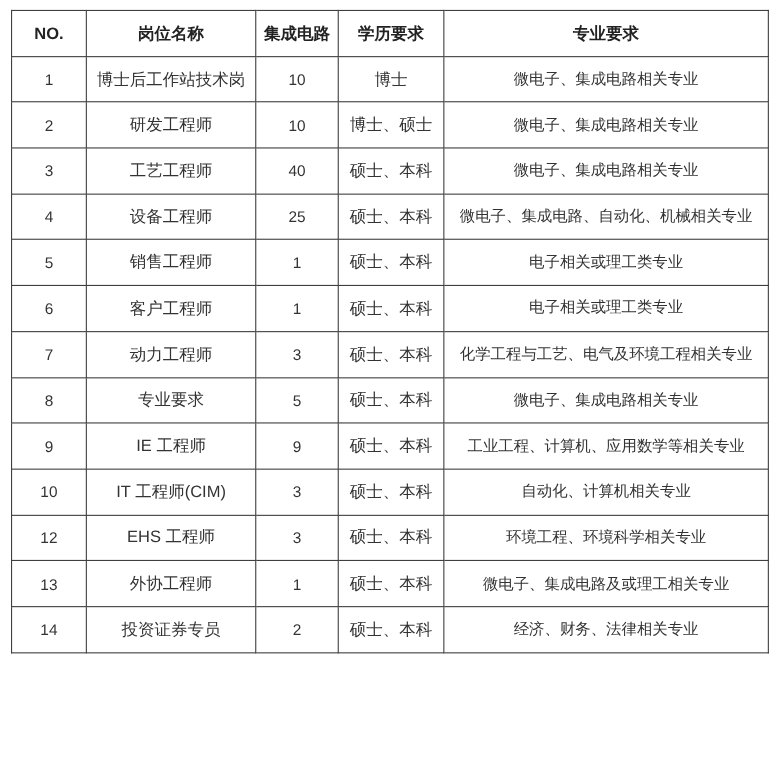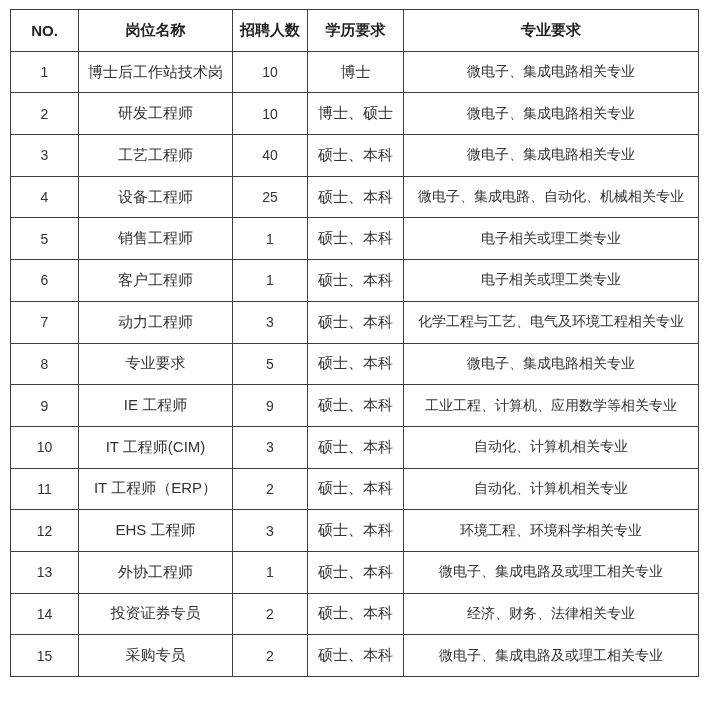--- a/index.html
+++ b/index.html
@@ -61,21 +61,21 @@
       <col style="width:68px">
       <col style="width:154px">
       <col style="width:75px">
       <col style="width:96px">
       <col style="width:295px">
     </colgroup>
     <thead>
       <tr>
         <th>NO.</th>
         <th>岗位名称</th>
-        <th>招聘人数</th>
+        <th>集成电路</th>
         <th>学历要求</th>
         <th>专业要求</th>
       </tr>
     </thead>
     <tbody>
         <tr>
           <td class="cell-no">1</td>
           <td class="cell-position">博士后工作站技术岗</td>
           <td class="cell-headcount">10</td>
           <td class="cell-education">博士</td>
@@ -138,49 +138,35 @@
           <td class="cell-major">工业工程、计算机、应用数学等相关专业</td>
         </tr>
         <tr>
           <td class="cell-no">10</td>
           <td class="cell-position">IT 工程师(CIM)</td>
           <td class="cell-headcount">3</td>
           <td class="cell-education">硕士、本科</td>
           <td class="cell-major">自动化、计算机相关专业</td>
         </tr>
         <tr>
-          <td class="cell-no">11</td>
-          <td class="cell-position">IT 工程师（ERP）</td>
-          <td class="cell-headcount">2</td>
-          <td class="cell-education">硕士、本科</td>
-          <td class="cell-major">自动化、计算机相关专业</td>
-        </tr>
-        <tr>
           <td class="cell-no">12</td>
           <td class="cell-position">EHS 工程师</td>
           <td class="cell-headcount">3</td>
           <td class="cell-education">硕士、本科</td>
           <td class="cell-major">环境工程、环境科学相关专业</td>
         </tr>
         <tr>
           <td class="cell-no">13</td>
           <td class="cell-position">外协工程师</td>
           <td class="cell-headcount">1</td>
           <td class="cell-education">硕士、本科</td>
           <td class="cell-major">微电子、集成电路及或理工相关专业</td>
         </tr>
         <tr>
           <td class="cell-no">14</td>
           <td class="cell-position">投资证券专员</td>
           <td class="cell-headcount">2</td>
           <td class="cell-education">硕士、本科</td>
           <td class="cell-major">经济、财务、法律相关专业</td>
         </tr>
-        <tr>
-          <td class="cell-no">15</td>
-          <td class="cell-position">采购专员</td>
-          <td class="cell-headcount">2</td>
-          <td class="cell-education">硕士、本科</td>
-          <td class="cell-major">微电子、集成电路及或理工相关专业</td>
-        </tr>
       </tbody>
   </table>
 </div>
 
 </body></html>

